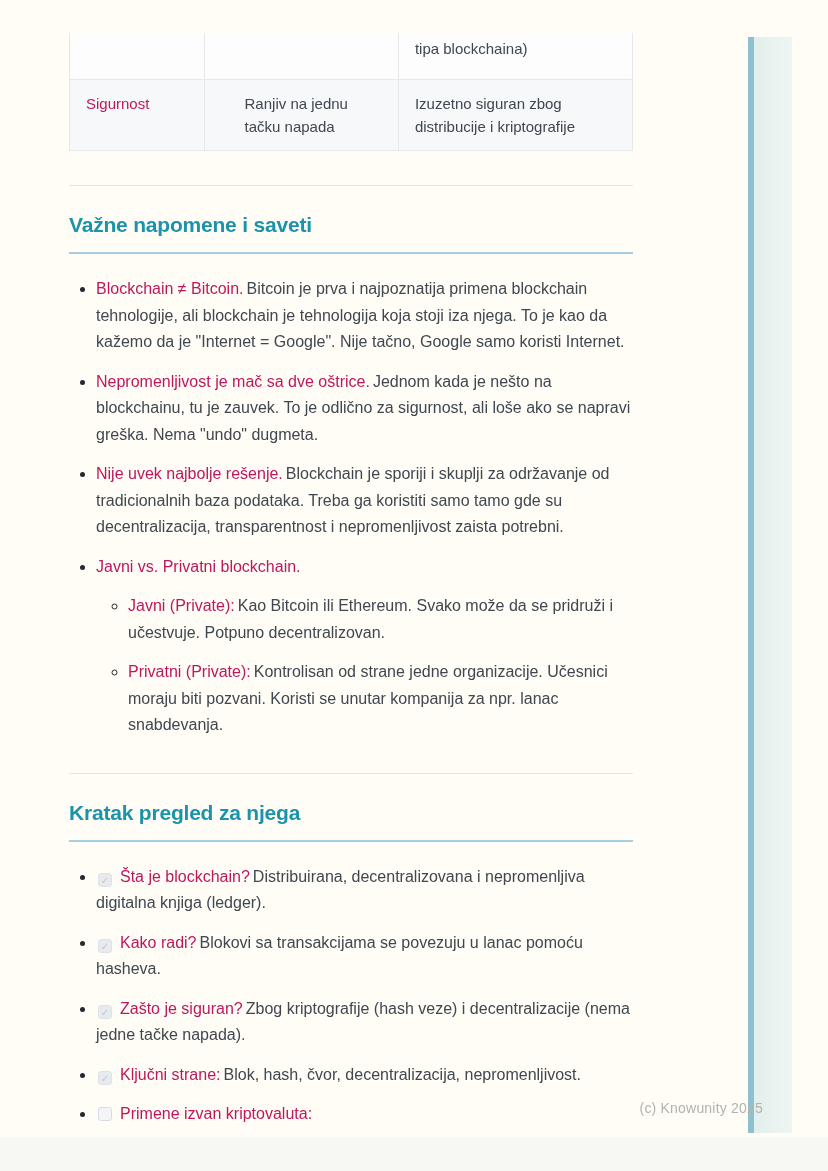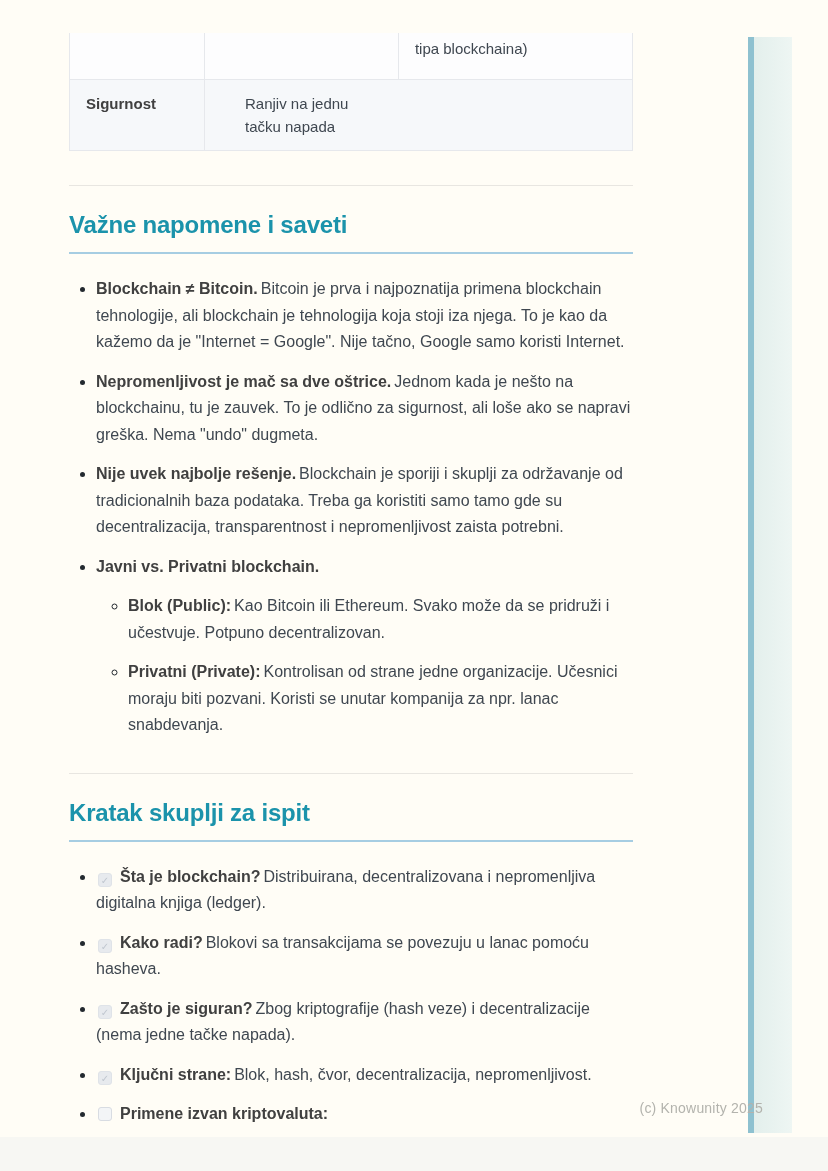--- a/index.html
+++ b/index.html
@@ -24,29 +24,29 @@
   }
   .t-row { display:flex; }
   .t-row + .t-row { border-top:1px solid #e6e8ec; }
   .t-row-alt { background:#f6f8fa; }
   .t-cell { padding:12px 16px; }
   .t-cell + .t-cell { border-left:1px solid #e6e8ec; }
   .c1 { width:134px; }
   .c2 { width:195px;padding-left:40px; }
   .c3 { width:235px; }
   .t-row-cont .t-cell { height:46px; padding-top:4px; padding-bottom:0; }
-  .t-cell.bold, .lead { font-weight:700; color:#404040; }
+  .t-cell.bold, .lead { font-weight:400; color:#be185d; }
   
   hr.divider {
     border:none; border-top:1px solid #e8e6e1;
     margin-top:34px;
   }
   h2.section-heading {
     margin-top:23px;
-    font-size:24px; line-height:32px; font-weight:700;
+    font-size:21px; line-height:32px; font-weight:700;
     color:#1b93ab; letter-spacing:-0.2px;
     padding-bottom:11px;
     border-bottom:2px solid #a6cde2;
   }
   
   ul.blist {
     margin-top:22px;
     padding-left:27px;
     list-style:disc;
     font-size:16px; line-height:26.5px;
@@ -97,20 +97,21 @@
 
   <div class="doc-table">
     <div class="t-row t-row-cont">
       <div class="t-cell c1"></div>
       <div class="t-cell c2"></div>
       <div class="t-cell c3">tipa blockchaina)</div>
     </div>
     <div class="t-row t-row-alt">
       <div class="t-cell c1 bold">Sigurnost</div>
       <div class="t-cell c2">Ranjiv na jednu tačku napada</div>
+      <div class="t-cell c3">Izuzetno siguran zbog distribucije i kriptografije</div>
     </div>
   </div>
 
   <hr class="divider">
 
   <h2 class="section-heading">Važne napomene i saveti</h2>
 
   <ul class="blist">
     <li>
       <span class="lead">Blockchain ≠ Bitcoin.</span><span class="rest">Bitcoin je prva i najpoznatija primena blockchain tehnologije, ali blockchain je tehnologija koja stoji iza njega. To je kao da kažemo da je "Internet = Google". Nije tačno, Google samo koristi Internet.</span>
@@ -118,32 +119,32 @@
     <li>
       <span class="lead">Nepromenljivost je mač sa dve oštrice.</span><span class="rest">Jednom kada je nešto na blockchainu, tu je zauvek. To je odlično za sigurnost, ali loše ako se napravi greška. Nema "undo" dugmeta.</span>
     </li>
     <li>
       <span class="lead">Nije uvek najbolje rešenje.</span><span class="rest">Blockchain je sporiji i skuplji za održavanje od tradicionalnih baza podataka. Treba ga koristiti samo tamo gde su decentralizacija, transparentnost i nepromenljivost zaista potrebni.</span>
     </li>
     <li>
       <span class="lead">Javni vs. Privatni blockchain.</span>
       <ul class="sublist">
         <li>
-          <span class="lead">Blok (Public):</span><span class="rest">Kao Bitcoin ili Ethereum. Svako može da se pridruži i učestvuje. Potpuno decentralizovan.</span>
+          <span class="lead">Javni (Private):</span><span class="rest">Kao Bitcoin ili Ethereum. Svako može da se pridruži i učestvuje. Potpuno decentralizovan.</span>
         </li>
         <li>
           <span class="lead">Privatni (Private):</span><span class="rest">Kontrolisan od strane jedne organizacije. Učesnici moraju biti pozvani. Koristi se unutar kompanija za npr. lanac snabdevanja.</span>
         </li>
       </ul>
     </li>
   </ul>
 
   <hr class="divider">
 
-  <h2 class="section-heading">Kratak skuplji za ispit</h2>
+  <h2 class="section-heading">Kratak pregled za njega</h2>
 
   <ul class="blist">
     <li>
       <span class="checkbox checked">✓</span><span class="lead">Šta je blockchain?</span><span class="rest">Distribuirana, decentralizovana i nepromenljiva digitalna knjiga (ledger).</span>
     </li>
     <li>
       <span class="checkbox checked">✓</span><span class="lead">Kako radi?</span><span class="rest">Blokovi sa transakcijama se povezuju u lanac pomoću hasheva.</span>
     </li>
     <li>
       <span class="checkbox checked">✓</span><span class="lead">Zašto je siguran?</span><span class="rest">Zbog kriptografije (hash veze) i decentralizacije (nema jedne tačke napada).</span>

